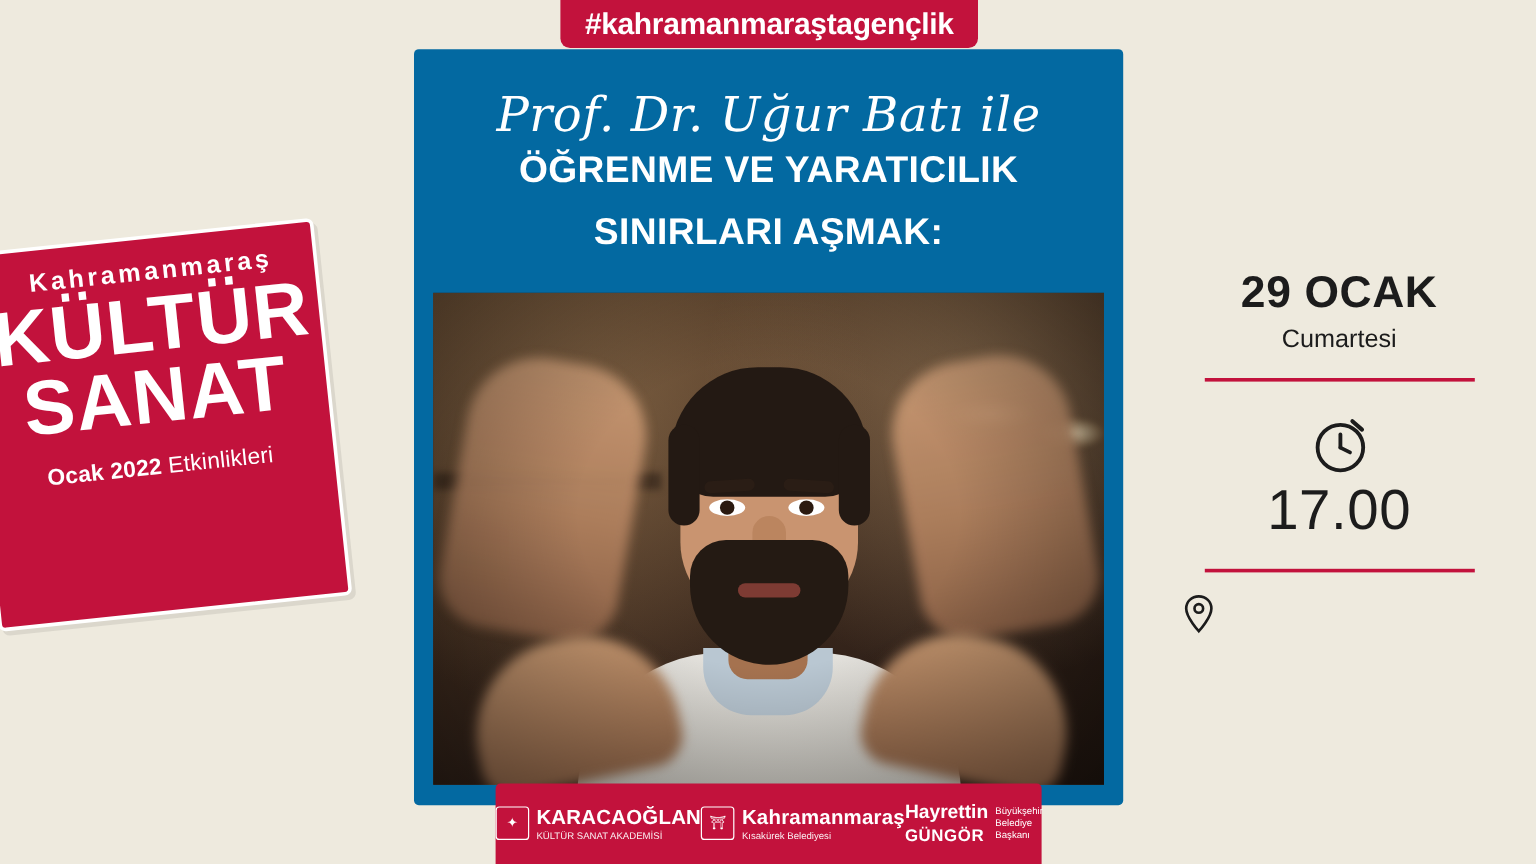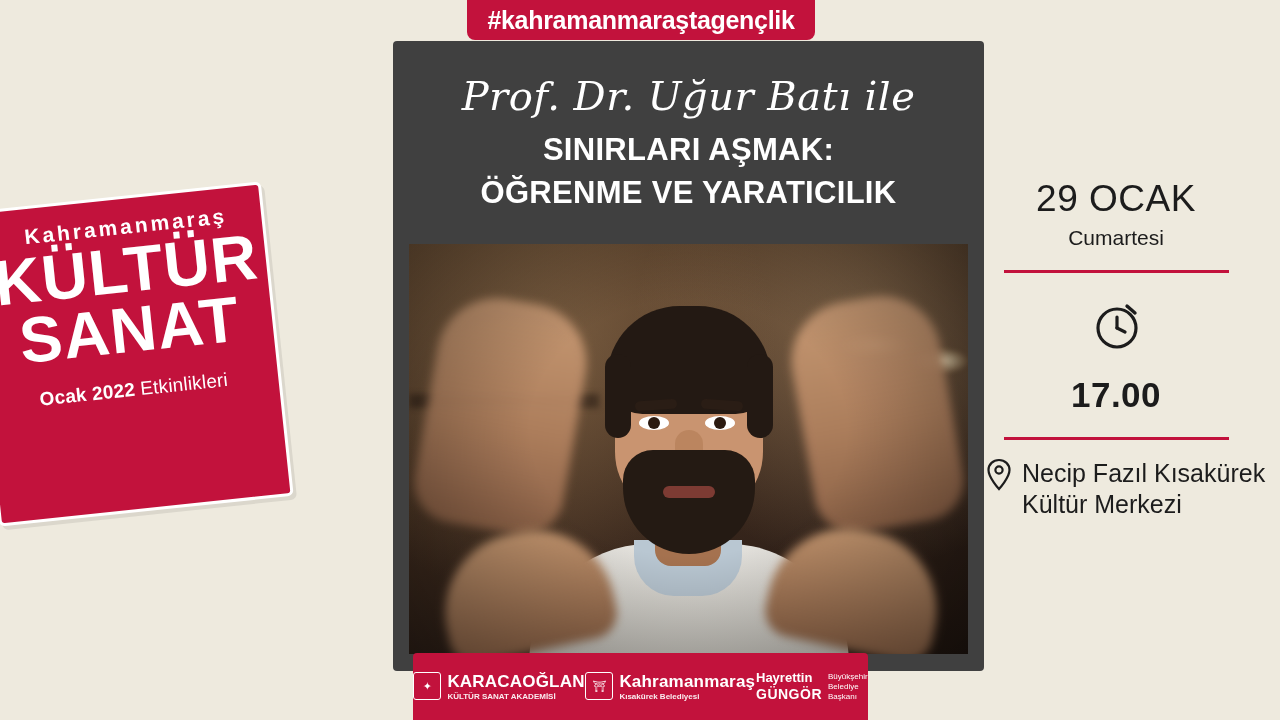--- a/index.html
+++ b/index.html
@@ -97,23 +97,22 @@
     font-weight: normal;
   }
 
   
   .card {
     position: absolute;
     left: 345px;
     top: 41px;
     width: 591px;
     height: 630px;
-    background: #404040;
+    background: #0369a1;
     border-radius: 4px;
-    margin-left: 48px;
   }
   .card-script {
     color: #ffffff;
     font-family: "DejaVu Serif", serif;
     font-style: italic;
     font-size: 40px;
     text-align: center;
     margin-top: 32px;
     letter-spacing: 0.5px;
   }
@@ -312,42 +311,43 @@
   .info {
     position: absolute;
     left: 966px;
     top: 178px;
     width: 300px;
     text-align: center;
     color: #1c1c1c;
   }
   .date-main {
     font-size: 37px;
-    font-weight: normal;
+    font-weight: bold;
     letter-spacing: 0.5px;
+    margin-top: 45px;
   }
   .date-sub {
     font-size: 21px;
     margin-top: 6px;
   }
   .divider {
     height: 3px;
     background: #c2123c;
     margin: 20px auto 0 auto;
     width: 225px;
   }
   .clock-wrap {
     margin-top: 26px;
     display: flex;
     justify-content: center;
   }
   .time {
-    font-size: 35px;
-    font-weight: bold;
-    margin-top: 24px;
+    font-size: 47px;
+    font-weight: normal;
+    margin-top: 1px;
     letter-spacing: 0.5px;
   }
   .divider2 {
     height: 3px;
     background: #c2123c;
     margin: 22px auto 0 auto;
     width: 225px;
   }
   .place {
     margin-top: 18px;
@@ -397,26 +397,25 @@
     font-size: 11px;
   }
   .logo-name {
     font-weight: bold;
     font-size: 17px;
     letter-spacing: 0.2px;
   }
   .logo-sub {
     font-size: 8px;
     opacity: 0.92;
-    font-weight: bold;
   }
   .mayor {
     text-align: left;
   }
-  .mayor .m1 { font-size: 13px; font-weight: bold; }
+  .mayor .m1 { font-size: 16px; font-weight: bold; }
   .mayor .m2 { font-size: 14px; font-weight: bold; letter-spacing: 0.5px; }
   .mayor-right {
     font-size: 8px;
     line-height: 1.25;
     text-align: left;
   }
 </style>
 </head>
 <body>
 
@@ -431,22 +430,22 @@
       <div class="brand-s">SANAT</div>
       <div class="brand-bottom">
         <span>Ocak 2022</span>
         <span class="light">Etkinlikleri</span>
       </div>
     </div>
   </div>
 
   <div class="card">
     <div class="card-script">Prof. Dr. Uğur Batı ile</div>
+    <div class="card-title" style="margin-top:4px">ÖĞRENME VE YARATICILIK</div>
     <div class="card-title">SINIRLARI AŞMAK:</div>
-    <div class="card-title" style="margin-top:4px">ÖĞRENME VE YARATICILIK</div>
 
     <div class="photo">
       <div class="bg"></div>
       <div class="shelf"></div>
       <div class="lamp l1"></div>
       <div class="lamp l2"></div>
       <div class="person">
         <div class="sweater"></div>
         <div class="collar"></div>
         <div class="neck"></div>
@@ -489,24 +488,20 @@
     </div>
     <div class="time">17.00</div>
 
     <div class="divider2"></div>
 
     <div class="place">
       <svg width="26" height="34" viewBox="0 0 26 34">
         <path d="M13 2 C7 2 2.5 6.4 2.5 12 C2.5 19.5 13 31 13 31 C13 31 23.5 19.5 23.5 12 C23.5 6.4 19 2 13 2 Z" fill="none" stroke="#1c1c1c" stroke-width="2.2"></path>
         <circle cx="13" cy="12" r="3.6" fill="none" stroke="#1c1c1c" stroke-width="2.2"></circle>
       </svg>
-      <div class="place-text">
-        <div>Necip Fazıl Kısakürek</div>
-        <div>Kültür Merkezi</div>
-      </div>
     </div>
   </div>
 
   <div class="logobar">
     <div class="logo-item">
       <div class="mark">✦</div>
       <div>
         <div class="logo-name">KARACAOĞLAN</div>
         <div class="logo-sub">KÜLTÜR SANAT AKADEMİSİ</div>
       </div>

